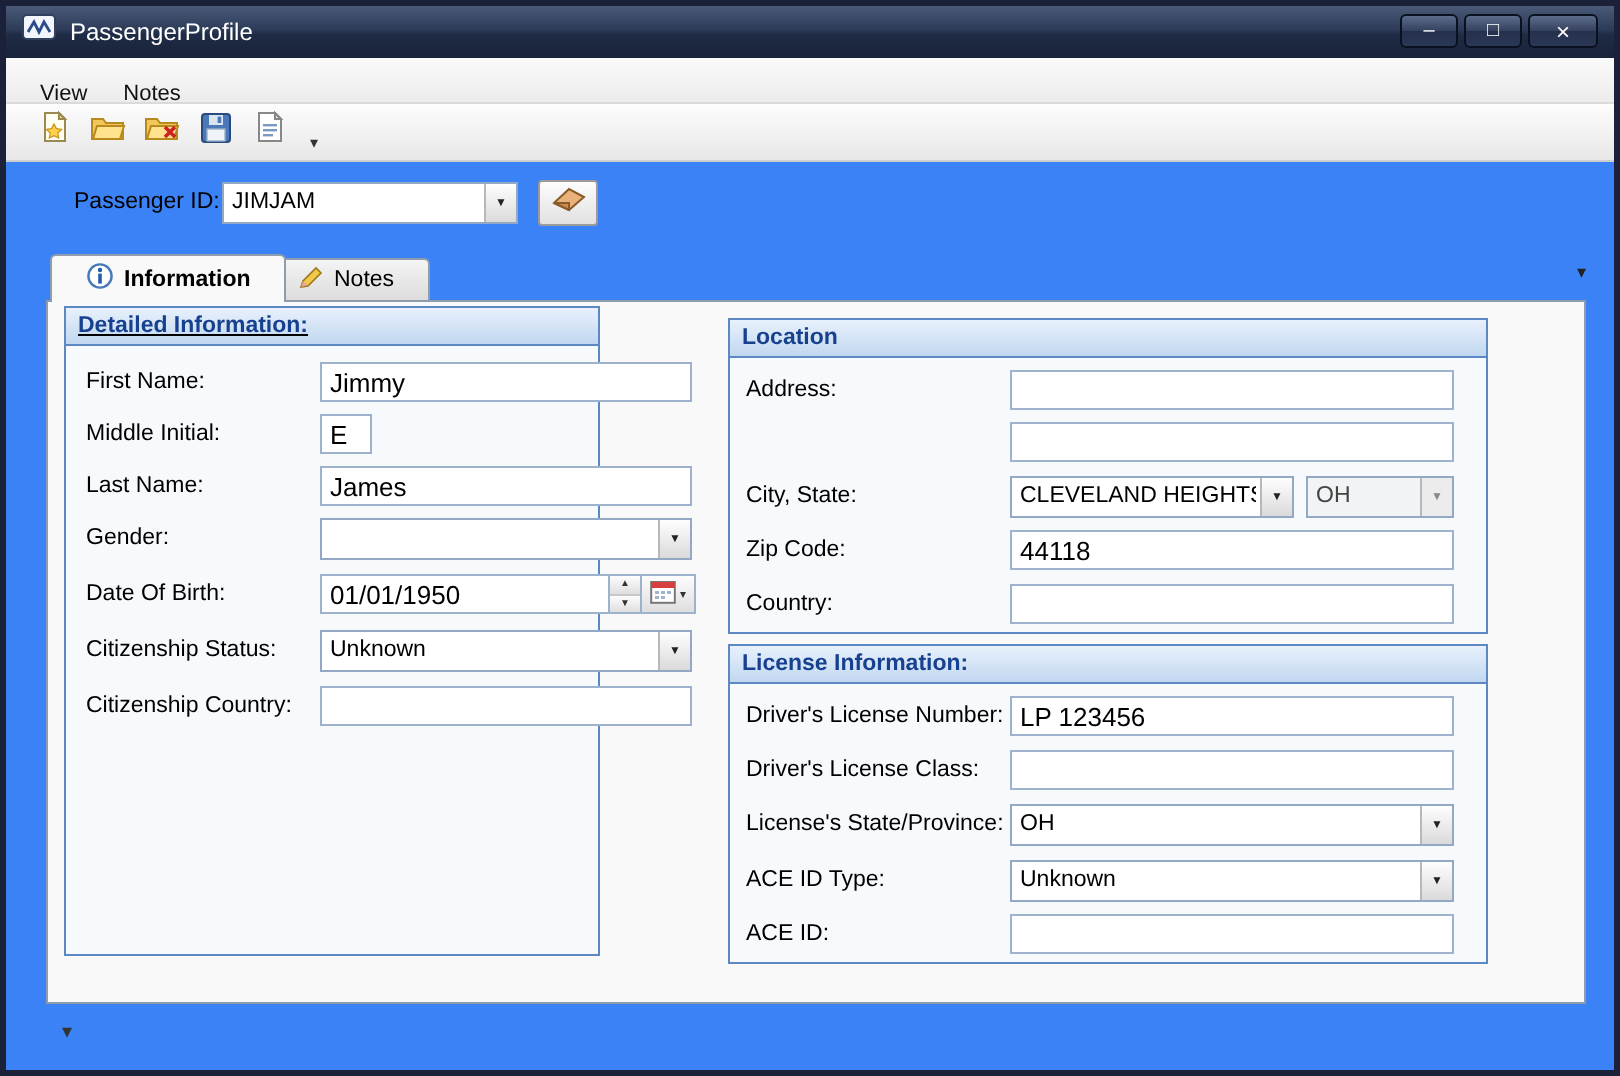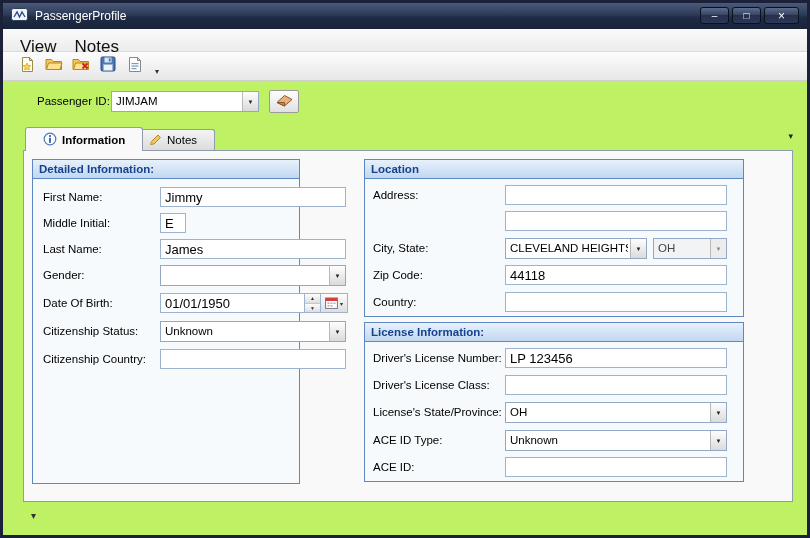--- a/index.html
+++ b/index.html
@@ -1,35 +1,35 @@
 <!DOCTYPE html>
 <html><head>
 <meta charset="utf-8">
 <style>
   * { margin:0; padding:0; box-sizing:border-box; font-family:"Liberation Sans", sans-serif; }
   html,body { width:810px; height:538px; overflow:hidden; background:#c8c8c8; }
   .window { position:absolute; inset:0; border:3px solid #1a2138; outline:1px solid #000;
-            background:#bef264; }
+            background:#3b82f6; }
 
   
   .titlebar { position:absolute; left:0; top:0; right:0; height:26px;
     background:linear-gradient(#4a5a78,#2c3b58 45%,#1f2c46 55%,#182339);
     display:flex; align-items:center; padding:0 8px; }
   .title { color:#fff; font-size:12px; margin-left:7px; }
   .winbtns { position:absolute; right:8px; top:4px; display:flex; gap:3px; }
   .winbtn { width:29px; height:17px; border:1px solid #0b111f; border-radius:3px;
     background:linear-gradient(#5c6c8c,#34415e 50%,#25314c 50%,#2b3856);
     color:#fff; font-size:10px; line-height:1; display:flex; align-items:center; justify-content:center; }
   .winbtn.close { width:35px; font-size:12px; }
 
   
   .menubar { position:absolute; left:0; top:26px; right:0; height:23px;
     background:linear-gradient(#fafafa,#ececec); border-bottom:1px solid #dadada;
     display:flex; align-items:center; padding-left:8px; }
-  .menu-item { font-size:17px; padding:3px 9px; color:#111;margin-top:13px; }
+  .menu-item { font-size:11px; padding:3px 9px; color:#111;margin-top:13px; }
   .toolbar { position:absolute; left:0; top:49px; right:0; height:29px;
     background:linear-gradient(#fdfdfd,#e7e7e7); border-bottom:1px solid #cfcfcf;
     display:flex; align-items:center; padding-left:12px; gap:3px; }
   .tbtn { width:24px; height:24px; display:flex; align-items:center; justify-content:center; border-radius:2px; }
   .tb-overflow { font-size:8px; color:#333; margin-left:5px; align-self:flex-end; padding-bottom:4px; }
 
   
   .pid-row { position:absolute; left:0; top:78px; right:0; height:40px; }
   .pid-label { position:absolute; left:34px; top:14px; font-size:11.5px; }
   .raised { position:absolute; background:linear-gradient(#fdfdfd,#e1e1e1); border:1px solid #9a9a9a;
@@ -182,21 +182,21 @@
         <path d="M1.5 11.5 l1 -3 6.5 -6.5 2.5 2.5 -6.5 6.5 z" fill="#f2c84b" stroke="#9a7a1c" stroke-width="0.8"></path>
         <path d="M1.5 11.5 l1 -3 2 2 z" fill="#e8a0a0"></path>
       </svg>
     </span>
     <span>Notes</span>
   </div>
   <span class="tab-overflow">▾</span>
 
   <div class="tabpanel">
 
-    <div class="group" style="left:8px;top:8px;width:268px;height:325px;">
+    <div class="group" style="left:8px;top:2px;width:268px;height:325px;text-decoration:underline;">
       <div class="ghead">Detailed Information:</div>
 
       <span class="flabel" style="left:10px;top:31px;text-align:center;">First Name:</span>
       <input class="tb" style="left: 127px; top: 27px; width: 186px;" value="Jimmy">
 
       <span class="flabel" style="left:10px;top:57px;">Middle Initial:</span>
       <input class="tb" style="left: 127px; top: 53px; width: 26px;" value="E">
 
       <span class="flabel" style="left:10px;top:83px;">Last Name:</span>
       <input class="tb" style="left: 127px; top: 79px; width: 186px;" value="James">

